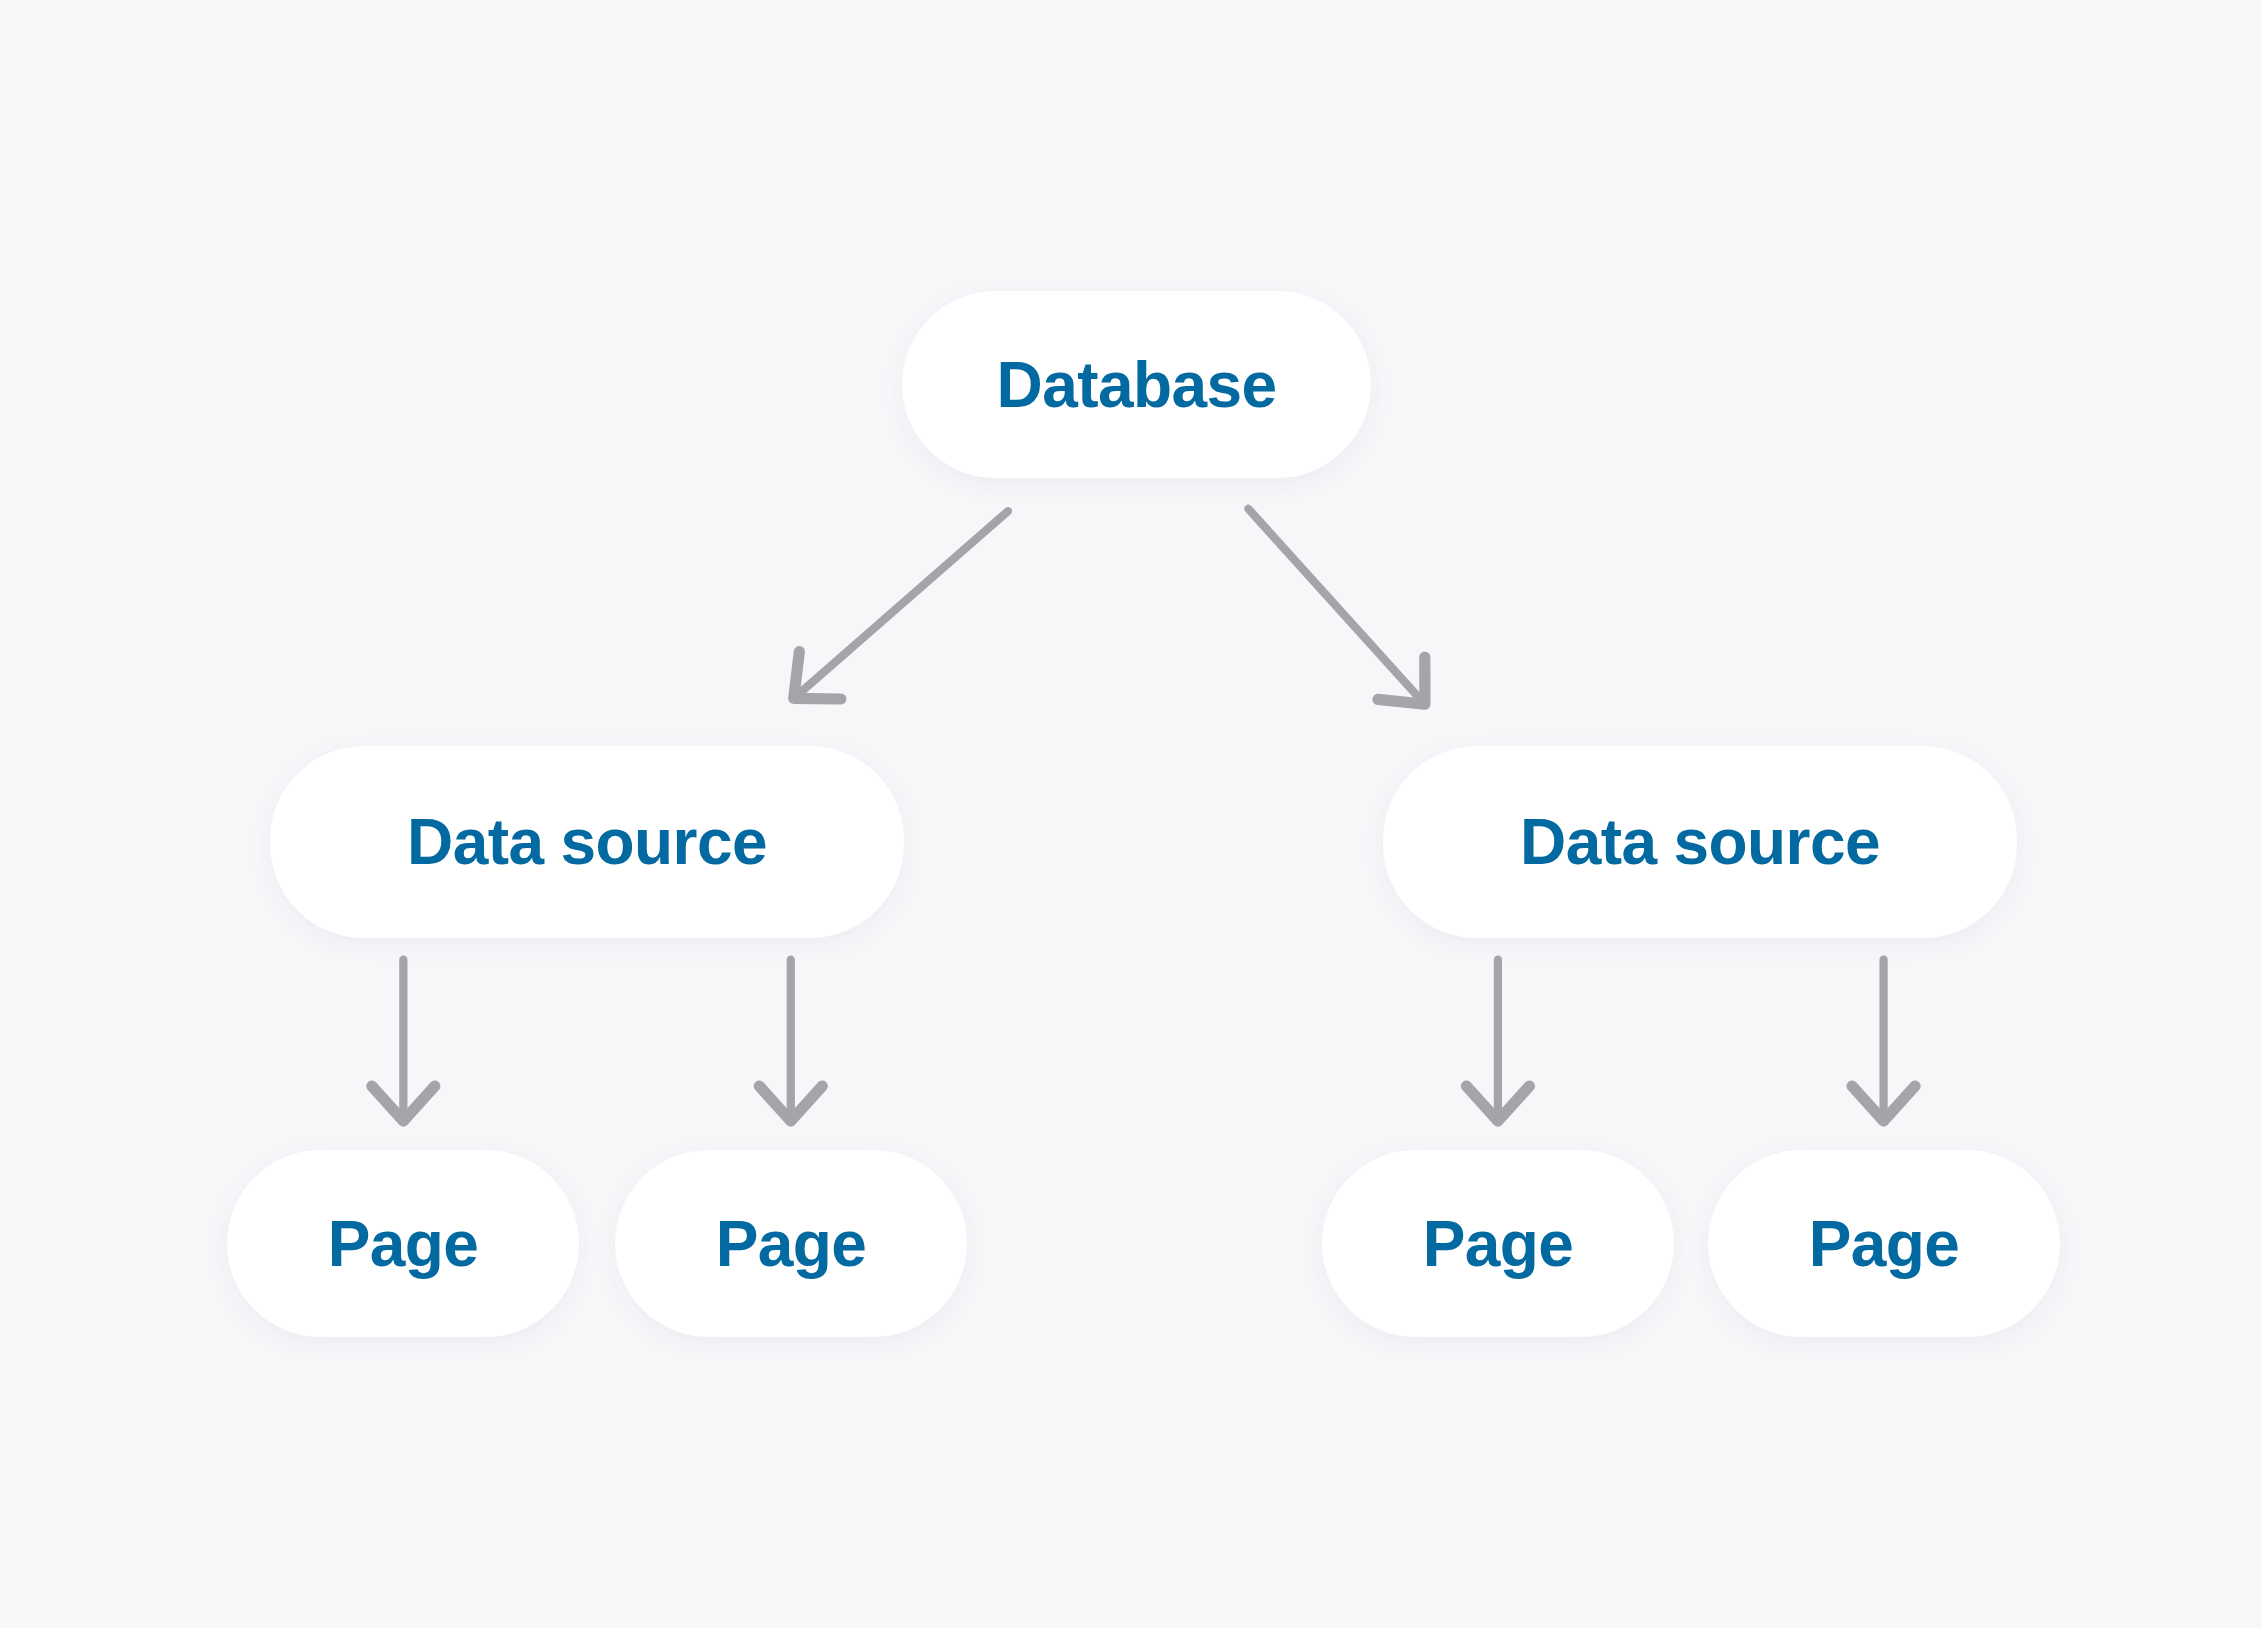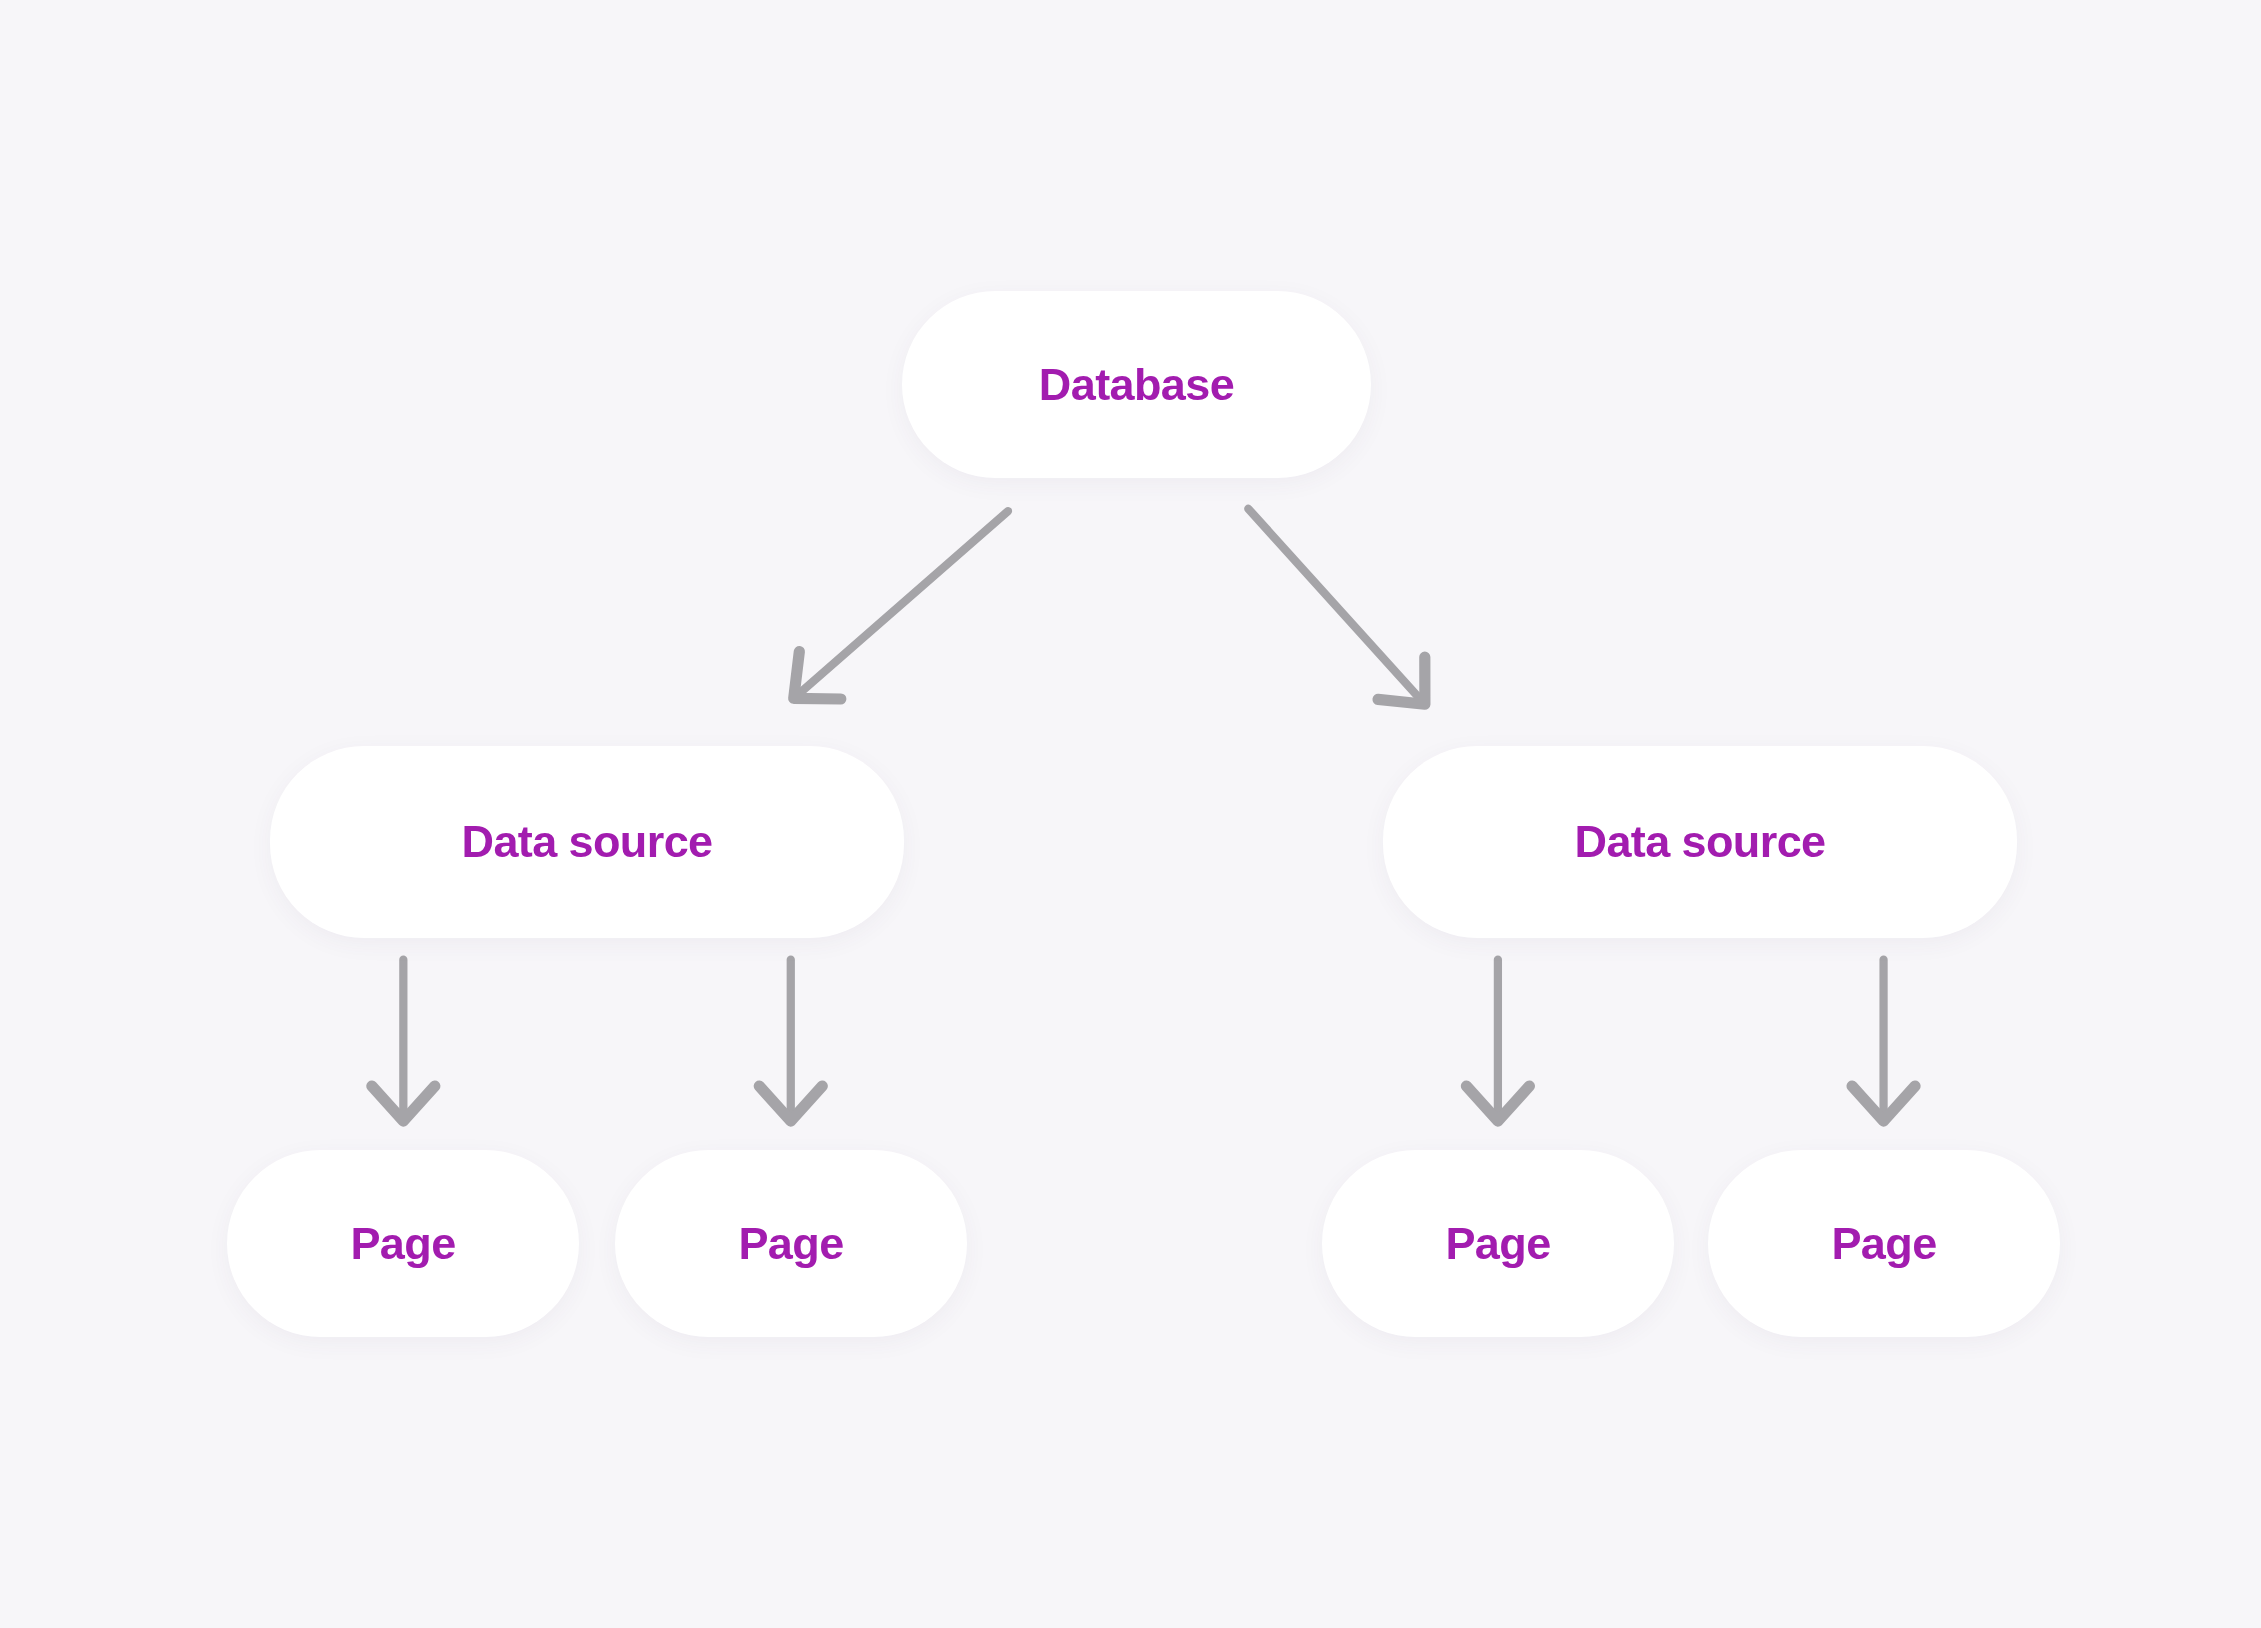--- a/index.html
+++ b/index.html
@@ -26,23 +26,23 @@
   .node {
     position: absolute;
     background: #FFFFFF;
     border-radius: 94px;
     display: flex;
     align-items: center;
     justify-content: center;
     box-shadow: 0 5.9px 23.6px rgba(70, 60, 100, 0.05);
   }
   .node span {
-    font-size: 45px;
+    font-size: 64px;
     font-weight: 700;
-    color: #a21caf;
+    color: #0369a1;
     letter-spacing: -0.6px;
     white-space: nowrap;
   }
   .node-database          { left: 902px; top:  291px; width:  469px; height: 187px; }
   .node-datasource-left   { left:  270px; top: 746px; width: 634px; height: 192px; }
   .node-datasource-right  { left: 1383px; top: 746px; width: 634px; height: 192px; }
   .node-page-1            { left:  227px; top: 1150px; width:  352px; height: 187px; }
   .node-page-2            { left: 615px; top: 1150px; width:  352px; height: 187px; }
   .node-page-3            { left: 1322px; top: 1150px; width:  352px; height: 187px; }
   .node-page-4            { left: 1708px; top: 1150px; width:  352px; height: 187px; }

